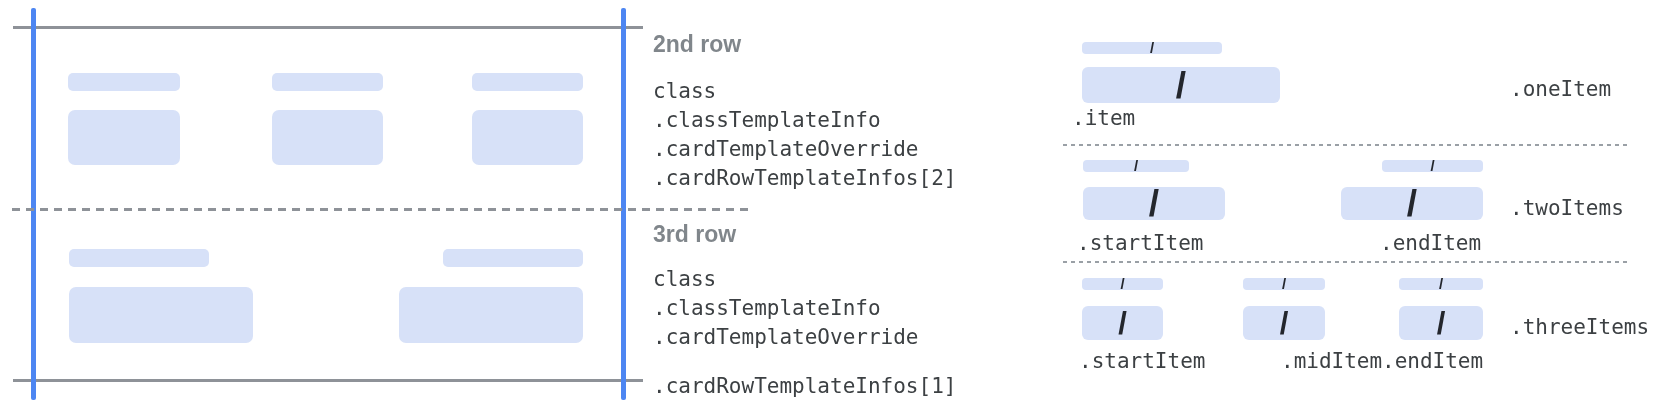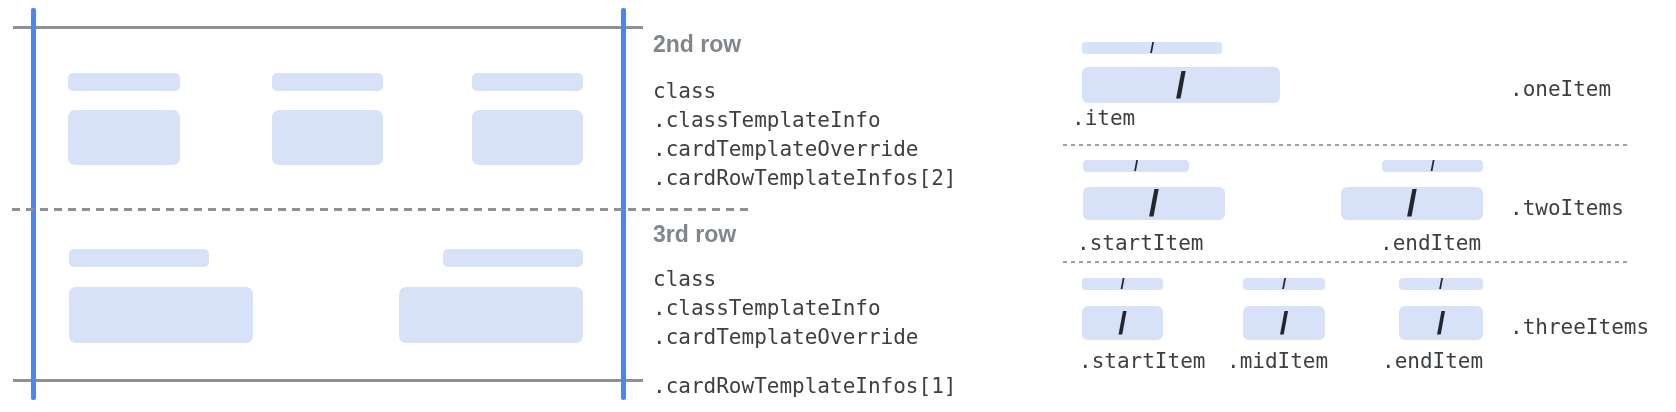--- a/index.html
+++ b/index.html
@@ -148,19 +148,19 @@
       <div class="ibar ibar-lg3" style="left:1243px;top:306px;width:82px;">
         <span class="slash slash-lg3">/</span>
       </div>
       <div class="ibar ibar-sm" style="left:1399px;top:278px;width:84px;">
         <span class="slash slash-sm">/</span>
       </div>
       <div class="ibar ibar-lg3" style="left:1399px;top:306px;width:84px;">
         <span class="slash slash-lg3">/</span>
       </div>
       <div class="mono-label" style="left:1079px;top:349px;">.startItem</div>
-      <div class="mono-label" style="left:1227px;top:349px;">.midItem</div>
+      <div class="mono-label" style="left:1281px;top:349px;">.midItem</div>
       <div class="mono-label" style="left:1382px;top:349px;">.endItem</div>
       <div class="mono-label" style="left:1510px;top:315px;">.threeItems</div>
     </div>
 
   </div>
 </div>
 
 </body></html>

